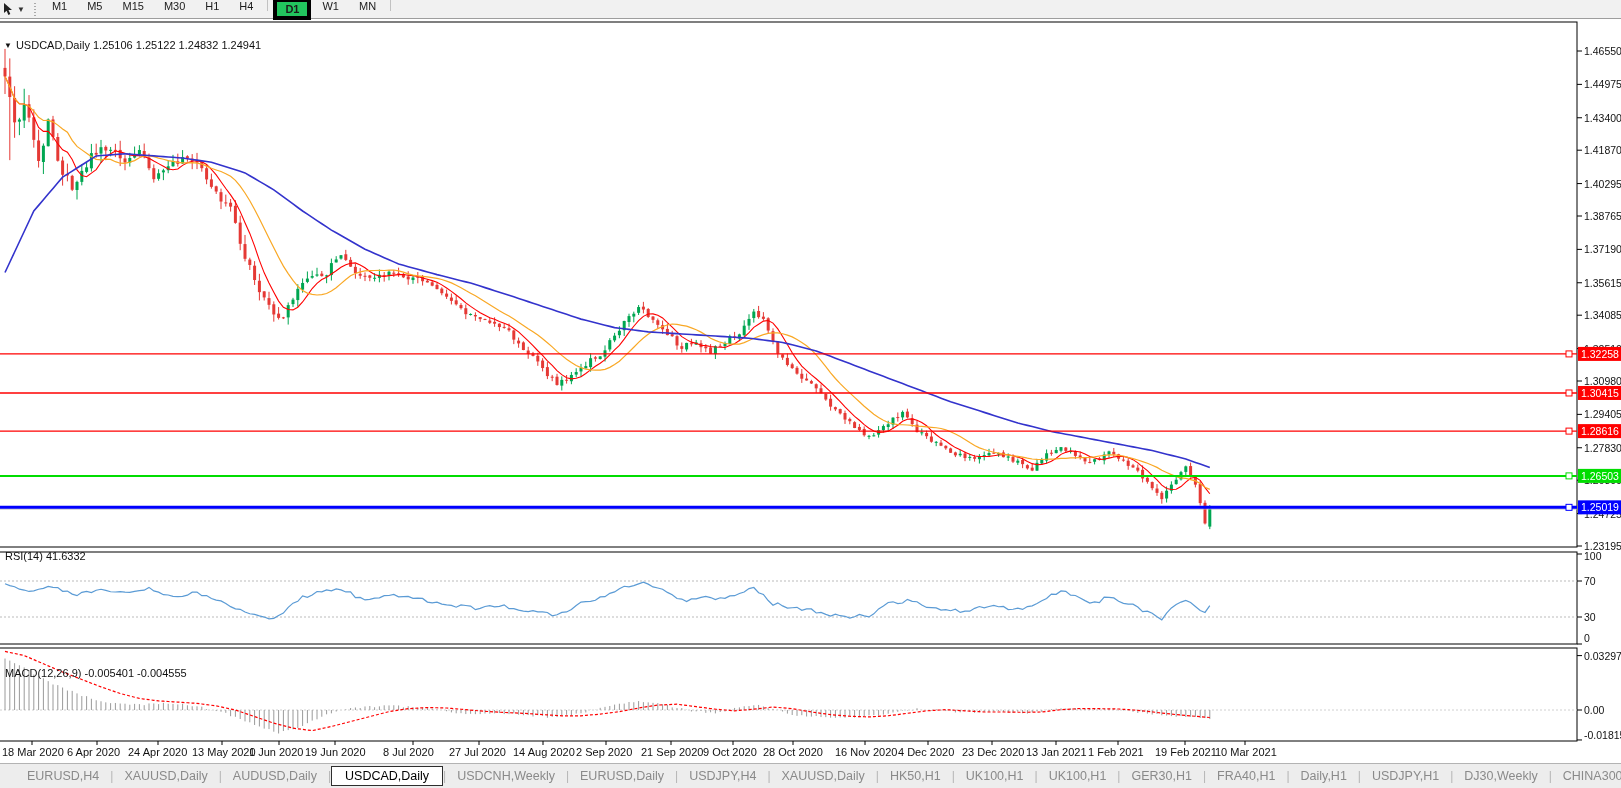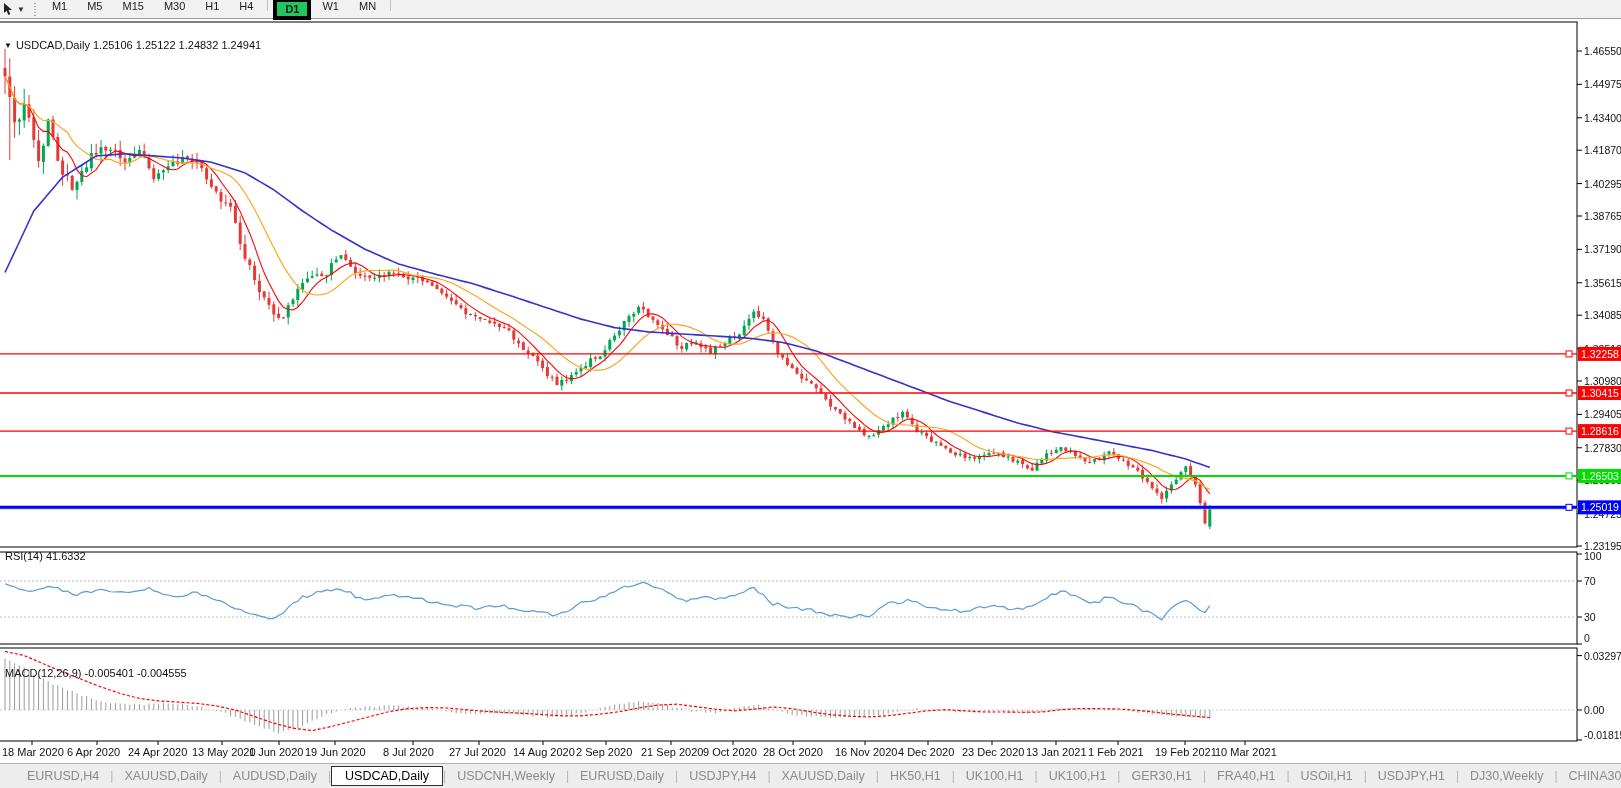--- a/index.html
+++ b/index.html
@@ -969,21 +969,21 @@
       <span class="tab">HK50,H1</span>
       <span class="tab-sep">|</span>
       <span class="tab">UK100,H1</span>
       <span class="tab-sep">|</span>
       <span class="tab">UK100,H1</span>
       <span class="tab-sep">|</span>
       <span class="tab">GER30,H1</span>
       <span class="tab-sep">|</span>
       <span class="tab">FRA40,H1</span>
       <span class="tab-sep">|</span>
-      <span class="tab">USOil,H1</span>
+      <span class="tab">Daily,H1</span>
       <span class="tab-sep">|</span>
       <span class="tab">USDJPY,H1</span>
       <span class="tab-sep">|</span>
       <span class="tab">DJ30,Weekly</span>
       <span class="tab-sep">|</span>
       <span class="tab">CHINA300,H1</span>
     </div>
 </div>
 
 </body></html>

